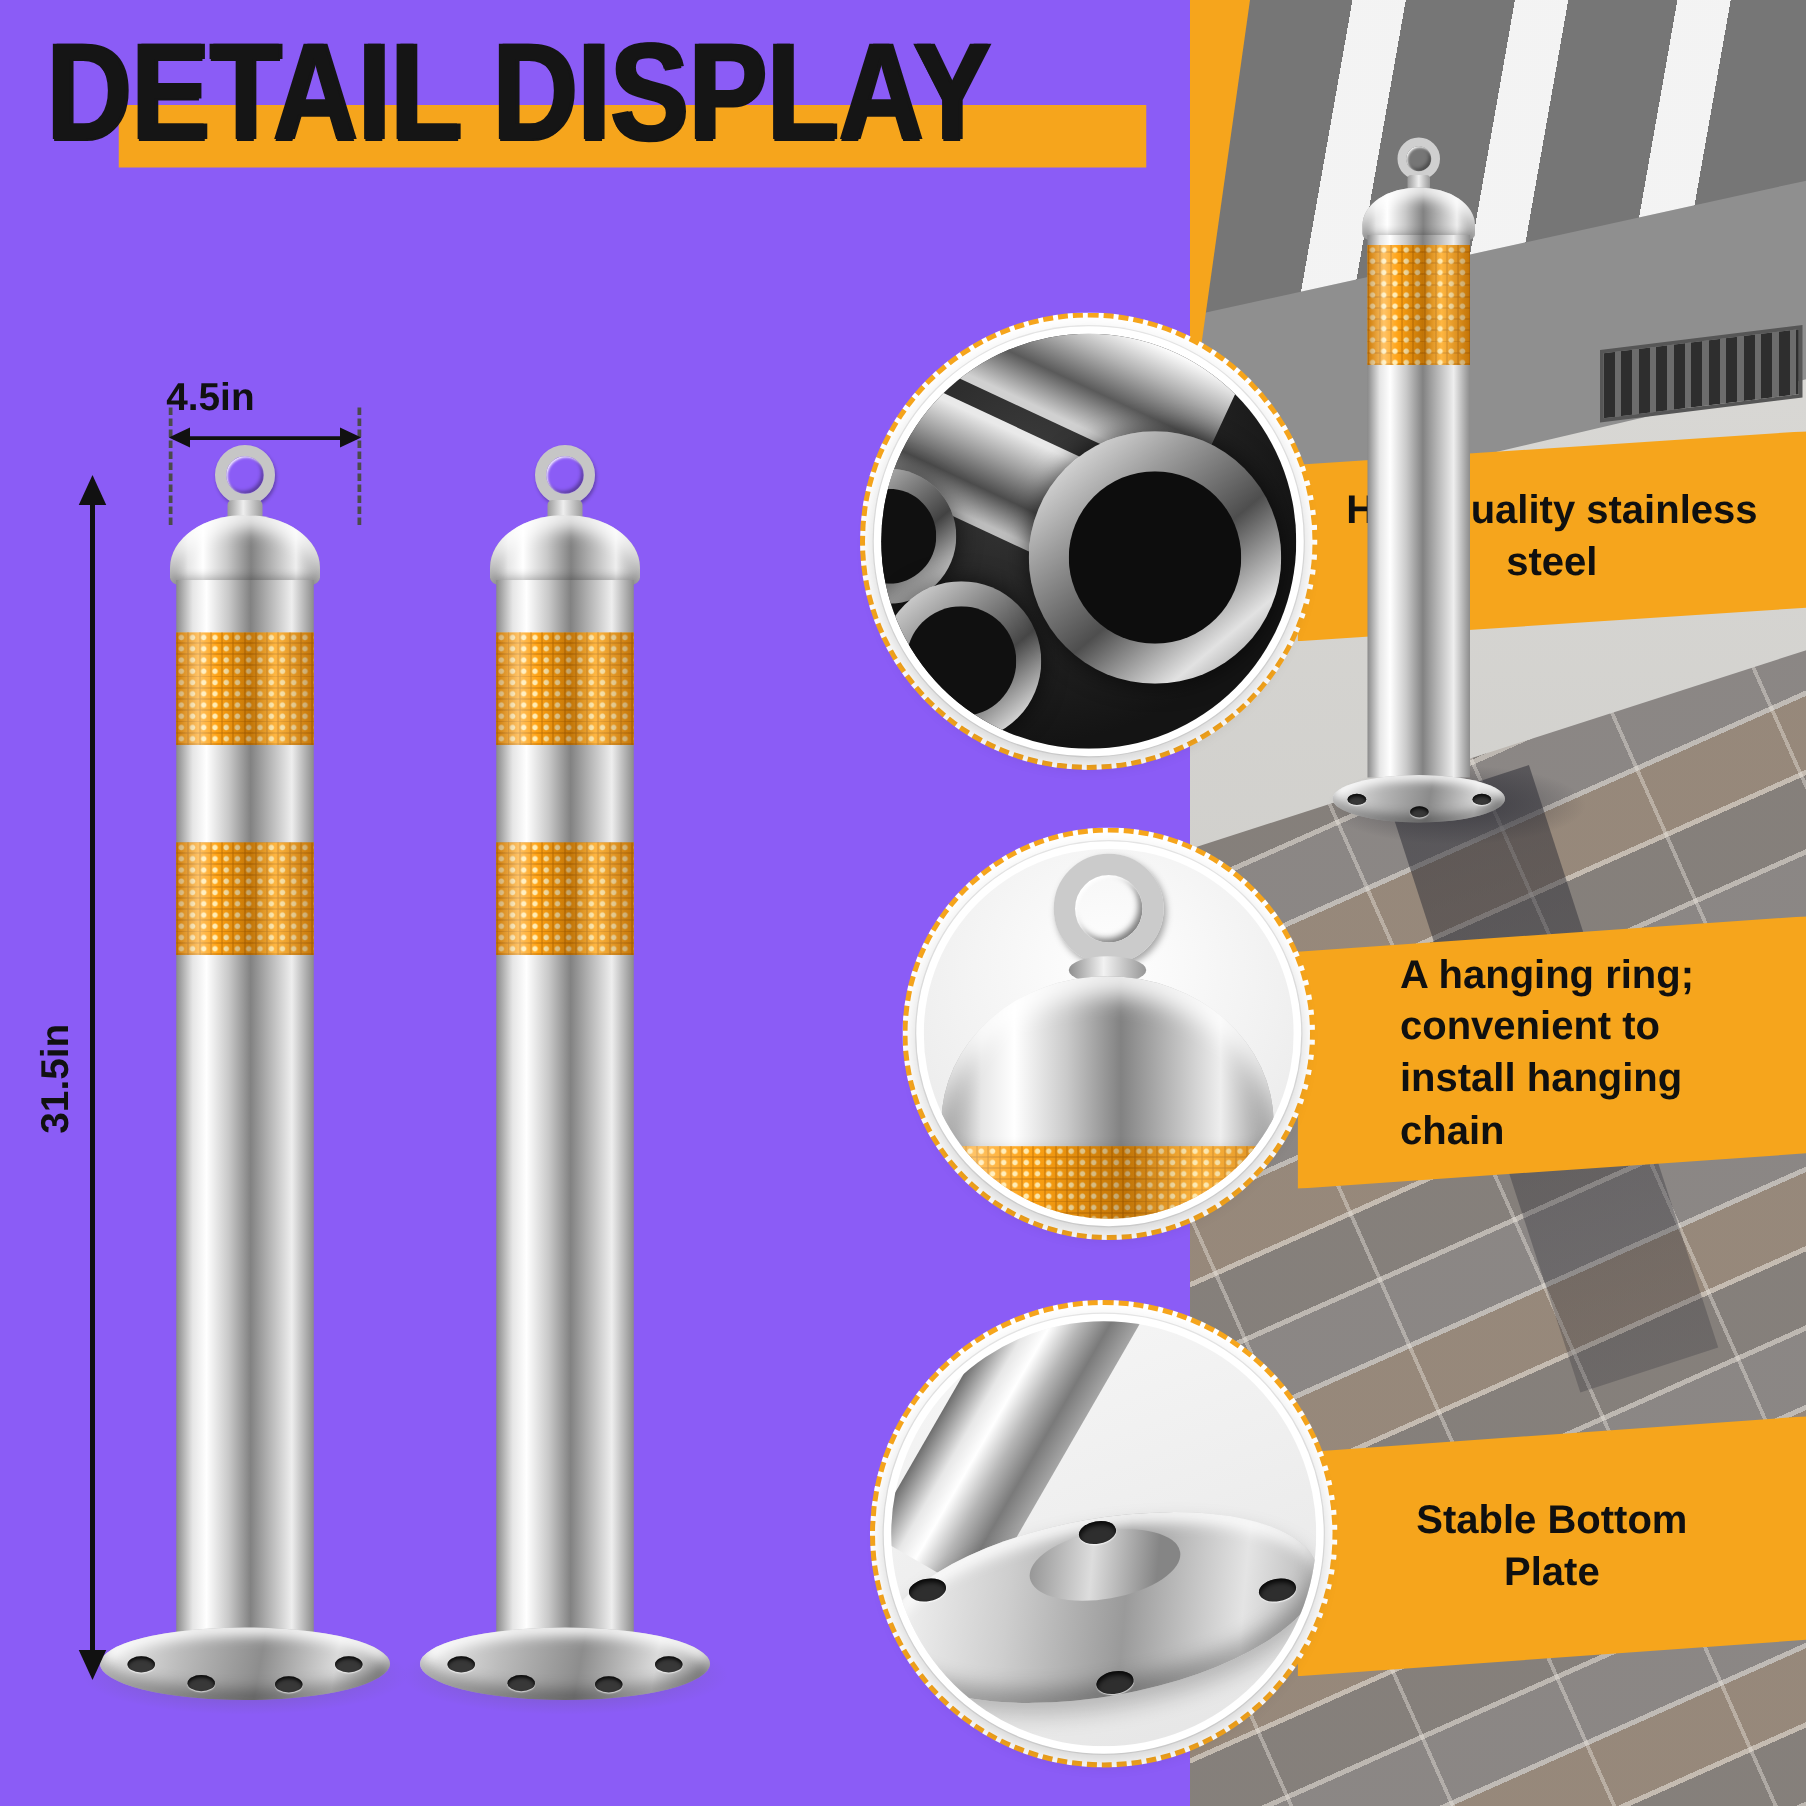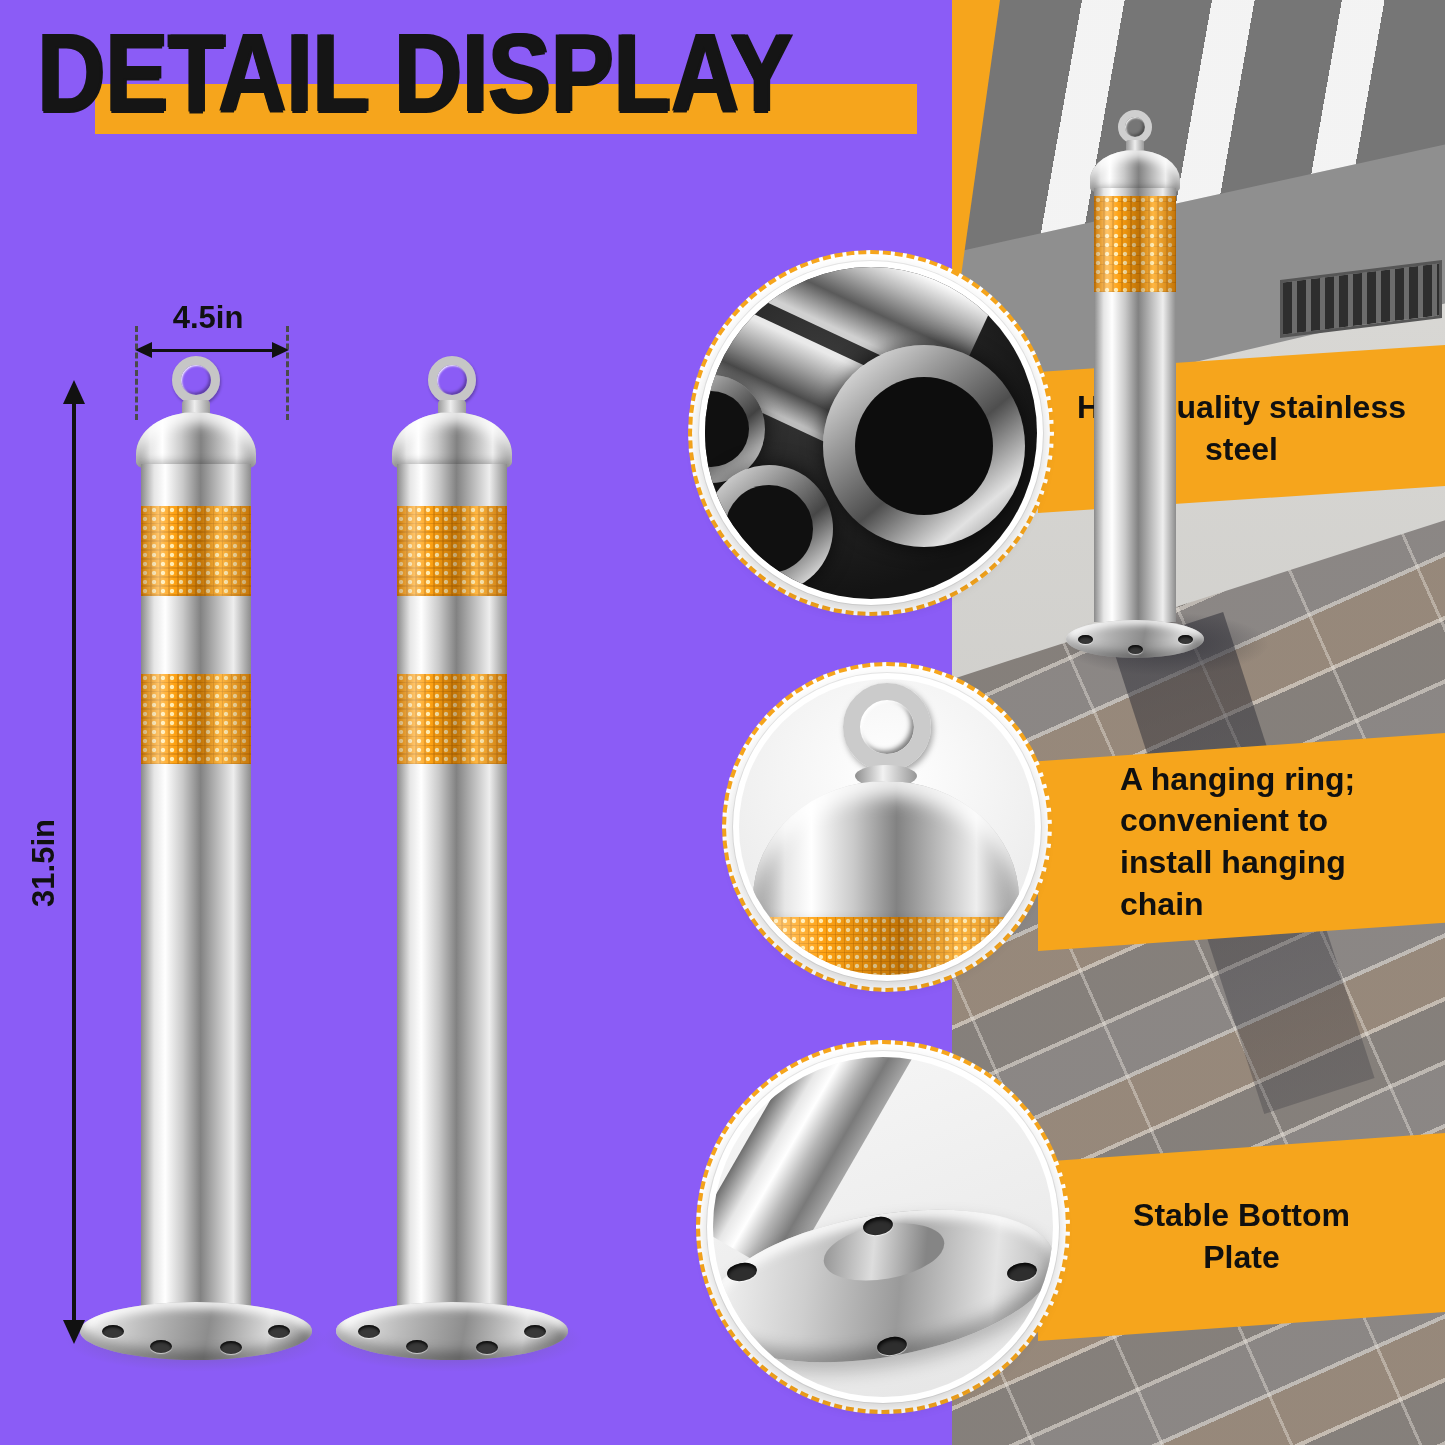--- a/index.html
+++ b/index.html
@@ -10,21 +10,21 @@
   
   .title-highlight { position:absolute; left:95px; top:84px; width:822px; height:50px; background:#F6A51C; z-index:5; }
   .page-title { position:absolute; left:36px; top:10px; font-size:94px; font-weight:900; color:#151515;
     letter-spacing:0px; white-space:nowrap; z-index:6; transform:scaleY(1.18); transform-origin:top left;
     text-shadow:3px 0 0 #151515, 1px 1px 0 #151515; }
   .page-desc { position:absolute; left:40px; top:150px; width:835px; font-size:33px; line-height:1.3;
     color:#1e1e1e; z-index:6; }
 
   
   .dim { position:absolute; color:#111; z-index:4; }
-  .dim-width-label { left:133px; top:300px; width:150px; text-align:center; font-size:31px; font-weight:700; }
+  .dim-width-label { left:133px; top:300px; width:150px; text-align:left; font-size:31px; font-weight:700; }
   .dash-v { position:absolute; border-left:3px dashed #4a4a4a; z-index:4; }
   .dash-left { left:135px; top:326px; height:94px; }
   .dash-right { left:286px; top:326px; height:94px; }
   .harrow { position:absolute; left:139px; top:349px; width:146px; border-top:3px solid #111; z-index:4; }
   .tri { position:absolute; width:0; height:0; z-index:4; }
   .tri-left  { left:135px; top:342px; border-top:8px solid transparent; border-bottom:8px solid transparent; border-right:17px solid #111; }
   .tri-right { left:272px; top:342px; border-top:8px solid transparent; border-bottom:8px solid transparent; border-left:17px solid #111; }
   .vline { position:absolute; left:72px; top:400px; height:922px; border-left:4px solid #111; z-index:4; }
   .tri-up   { left:63px; top:380px; border-left:11px solid transparent; border-right:11px solid transparent; border-bottom:24px solid #111; }
   .tri-down { left:63px; top:1320px; border-left:11px solid transparent; border-right:11px solid transparent; border-top:24px solid #111; }

